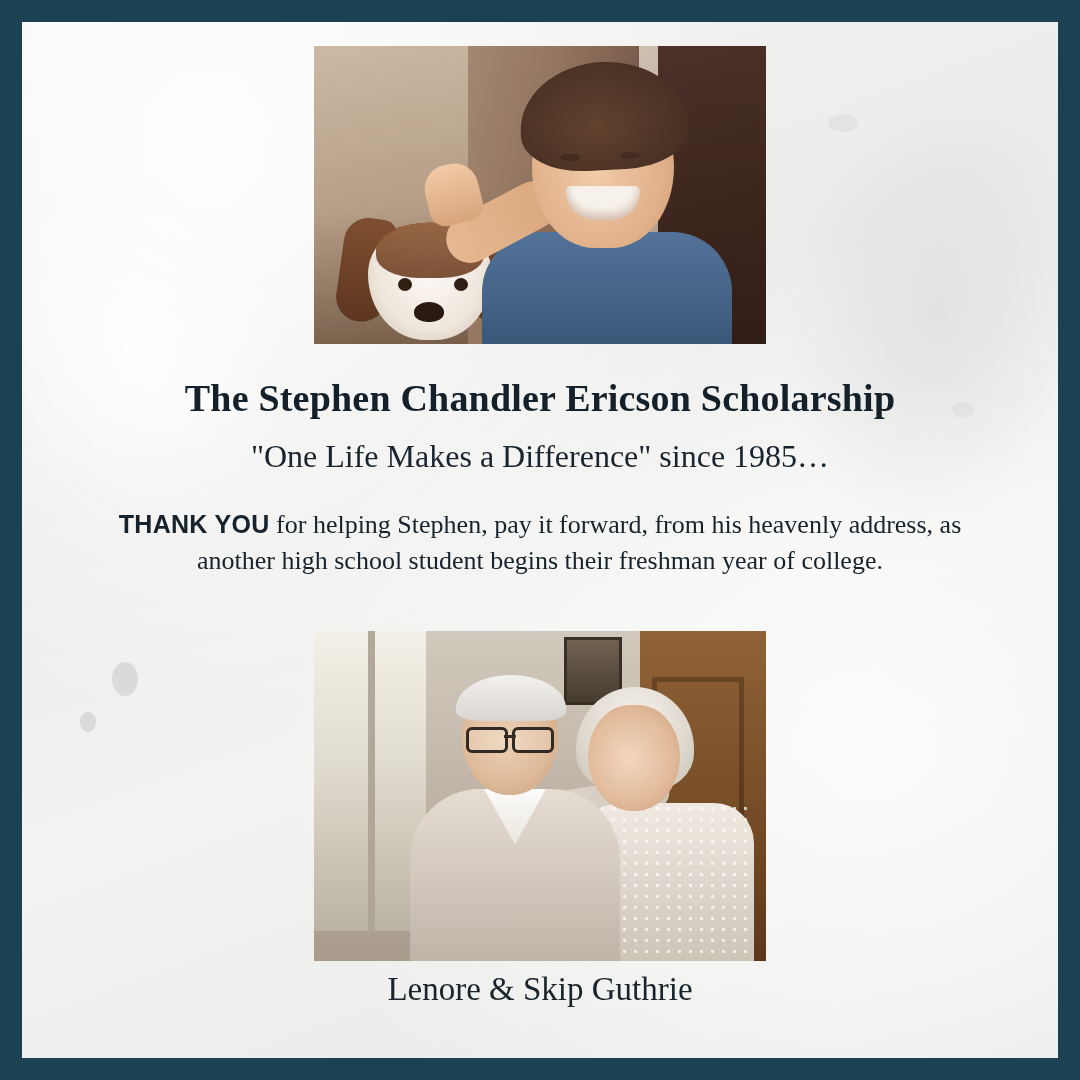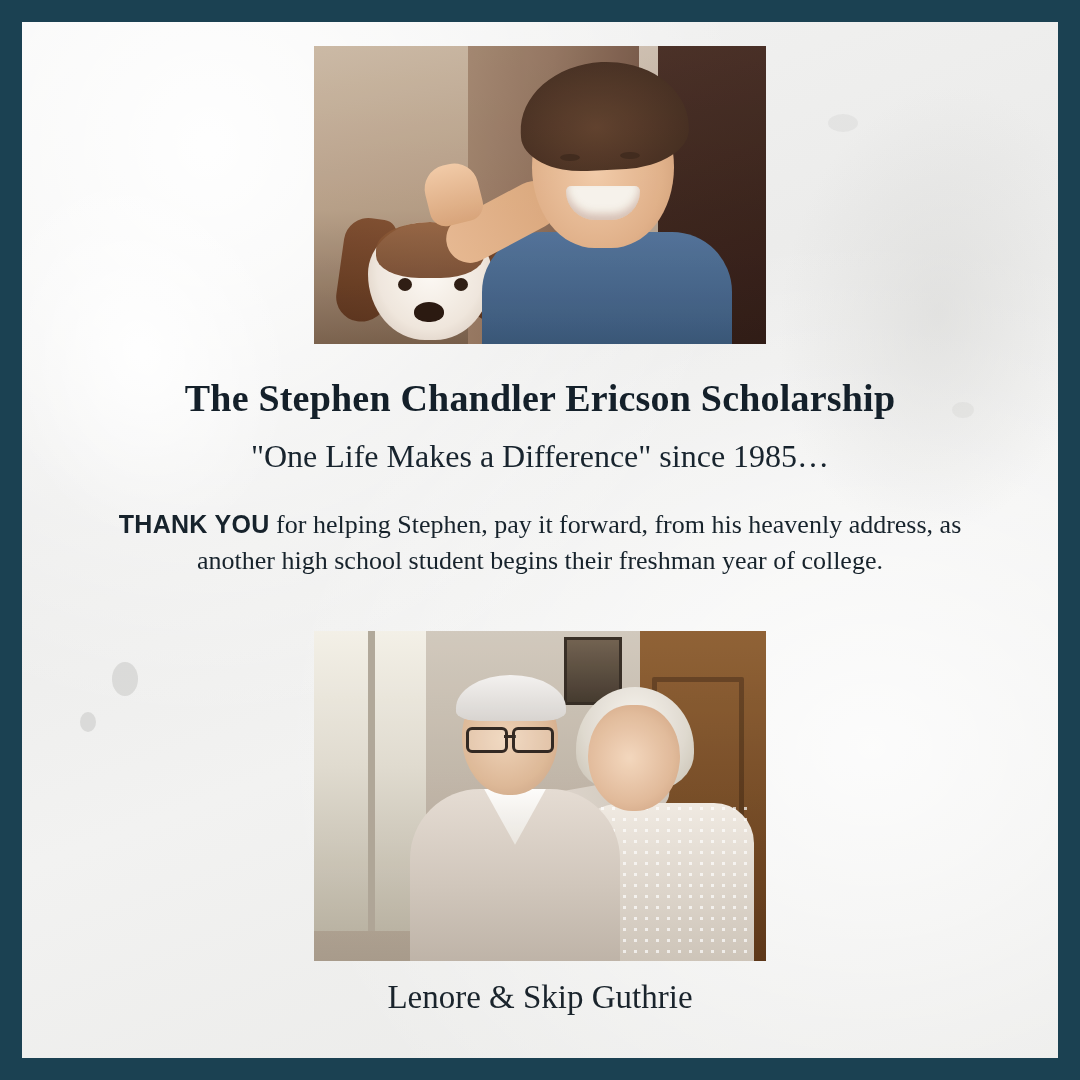--- a/index.html
+++ b/index.html
@@ -364,21 +364,21 @@
     margin-top: 24px;
     font-size: 33px;
     font-weight: 700;
     color: #10191f;
     text-decoration: underline;
     text-underline-offset: 5px;
     text-decoration-thickness: 3px;
     text-align: center;
   }
   .sponsor-names {
-    margin-top: 18px;
+    margin-top: 10px;
     font-size: 33px;
     color: #1a242c;
     text-align: center;
   }
 </style>
 </head>
 <body>
 
 <div class="poster">
   <div class="paper">

